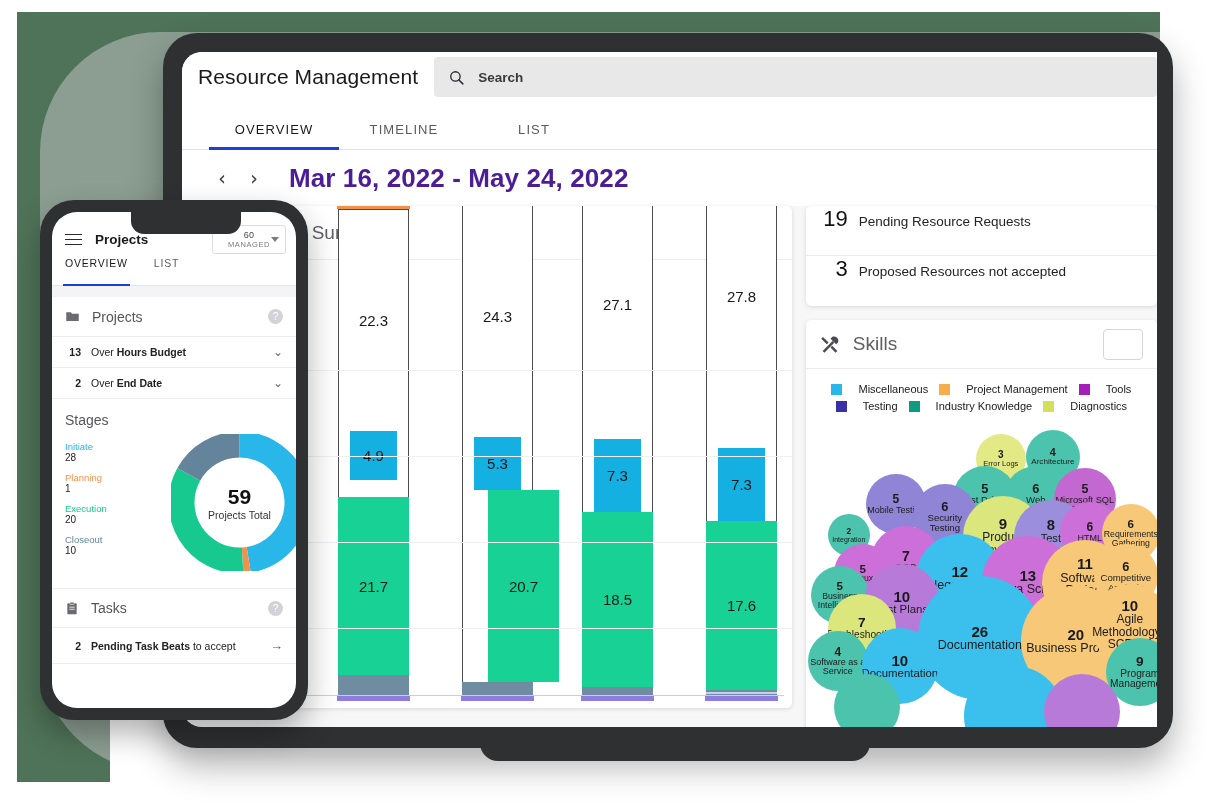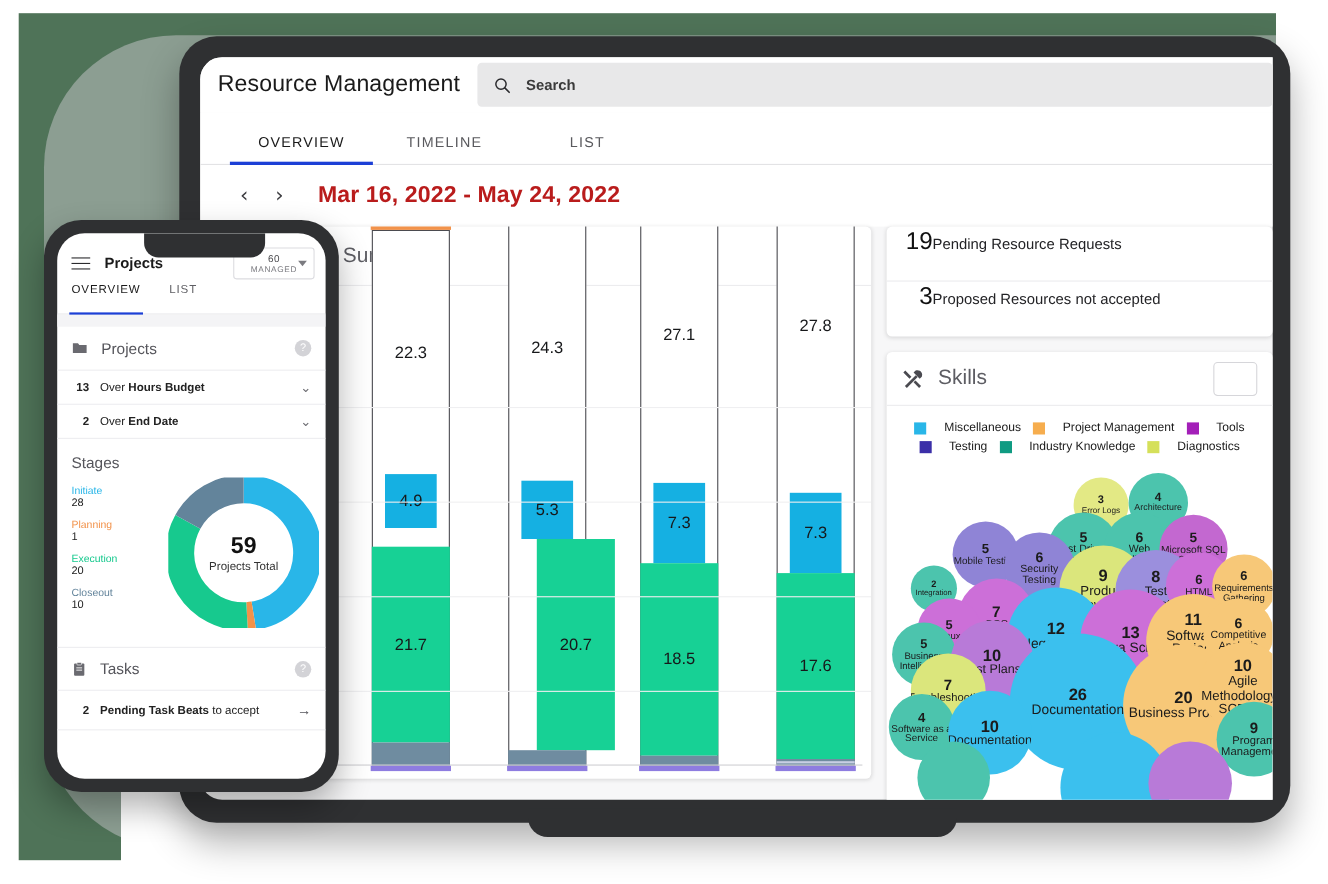--- a/index.html
+++ b/index.html
@@ -104,22 +104,22 @@
     display: flex; align-items: center;
     padding-left: 27px; gap: 6px;
   }
   .nav-arrow {
     width: 26px; height: 26px;
     display: flex; align-items: center; justify-content: center;
     font-size: 19px; color: #3b3b3f; cursor: pointer;
     font-family: "DejaVu Sans", sans-serif;
   }
   .date-range {
-    margin-left: 16px; font-size: 21px;
-    color: #b91c1c; font-weight: 600; letter-spacing: .1px;
+    margin-left: 16px; font-size: 26px;
+    color: #4c1d95; font-weight: 600; letter-spacing: .1px;
   }
 
   
   .app-body { display: flex; padding: 0 0 0 0; gap: 14px; }
 
   
   .alloc-card {
     margin-left: 16px;
     width: 602px; height: 502px;
     background: #fff; border-radius: 5px;
@@ -179,20 +179,21 @@
     height: 49px; display: flex; align-items: center;
     padding: 0 14px; border-bottom: 1px solid #ececee;
     gap: 12px;
   }
   .card-head-title {
     font-size: 19px; color: #5d5d63; font-weight: 400;
   }
   .stat-row {
     height: 50px; display: flex; align-items: baseline;
     padding-left: 16px; border-bottom: 1px solid #ececee;
+    gap: 11px;
   }
   .stat-row:last-child { border-bottom: none; }
   .stat-num {
     font-size: 22px; color: #111; font-weight: 400;
     min-width: 26px; text-align: right;
   }
   .stat-lbl { font-size: 13.5px; color: #232326; }
 
   .skills-filter {
     margin-left: auto; width: 40px; height: 31px;
@@ -290,21 +291,21 @@
     padding: 0 13px; gap: 10px; border-bottom: 1px solid #ededf0;
     font-size: 10.5px; color: #222;
   }
   .ph-row .n { font-weight: 700; min-width: 16px; text-align: right; }
   .ph-row .chev { margin-left: auto; color: #6a6a70; font-size: 12px; }
   .ph-stages-title { font-size: 14px; color: #55555b; padding: 13px 0 0 13px; }
   .ph-donut-wrap { position: relative; height: 160px; }
   .ph-legend { position: absolute; left: 13px; top: 12px; }
   .ph-leg-name { font-size: 9.5px; margin-top: 1px; }
   .ph-leg-val  { font-size: 10px; color: #222; margin-bottom: 9px; }
-  .ph-donut { position: absolute; left: 101px; top: 6px; width: 137px; height: 137px; text-align: right; }
+  .ph-donut { position: absolute; left: 119px; top: 6px; width: 137px; height: 137px; text-align: right; }
   .ph-donut-center {
     position: absolute; left: 0; right: 0; top: 0; bottom: 0;
     display: flex; flex-direction: column;
     align-items: center; justify-content: center;
   }
   .ph-donut-num { font-size: 21px; font-weight: 700; color: #111; }
   .ph-donut-lbl { font-size: 10.5px; color: #333; }
   .ph-arrow { margin-left: auto; color: #55555b; font-size: 13px; }
 </style>
 </head>

